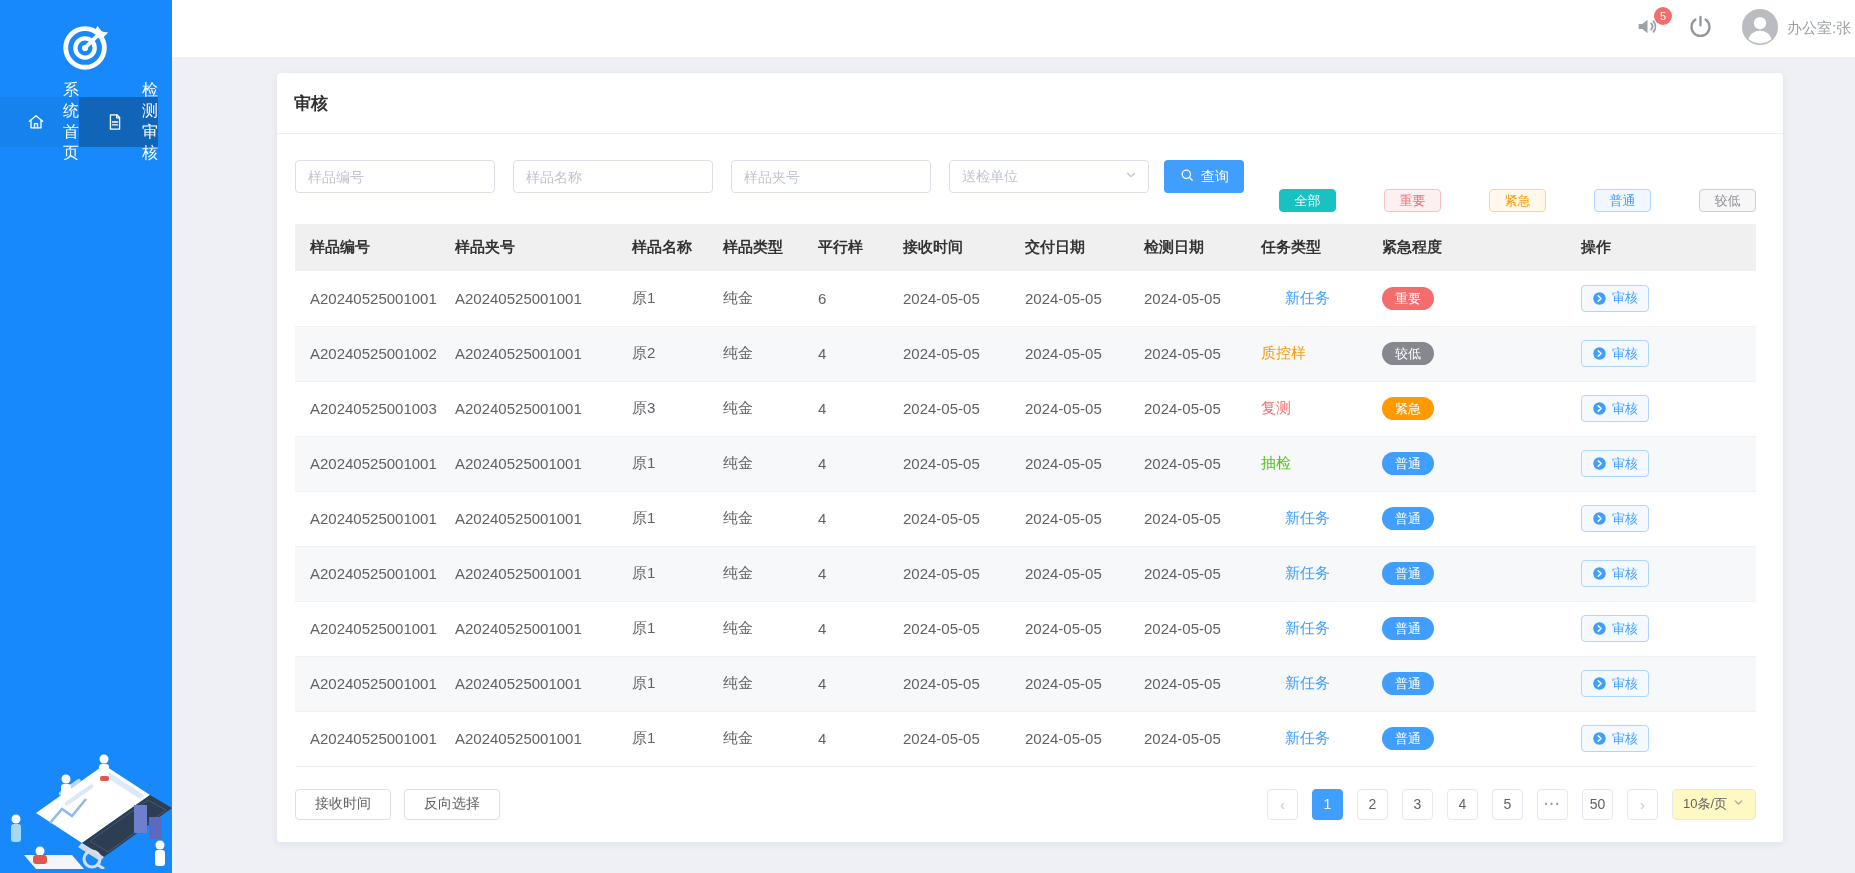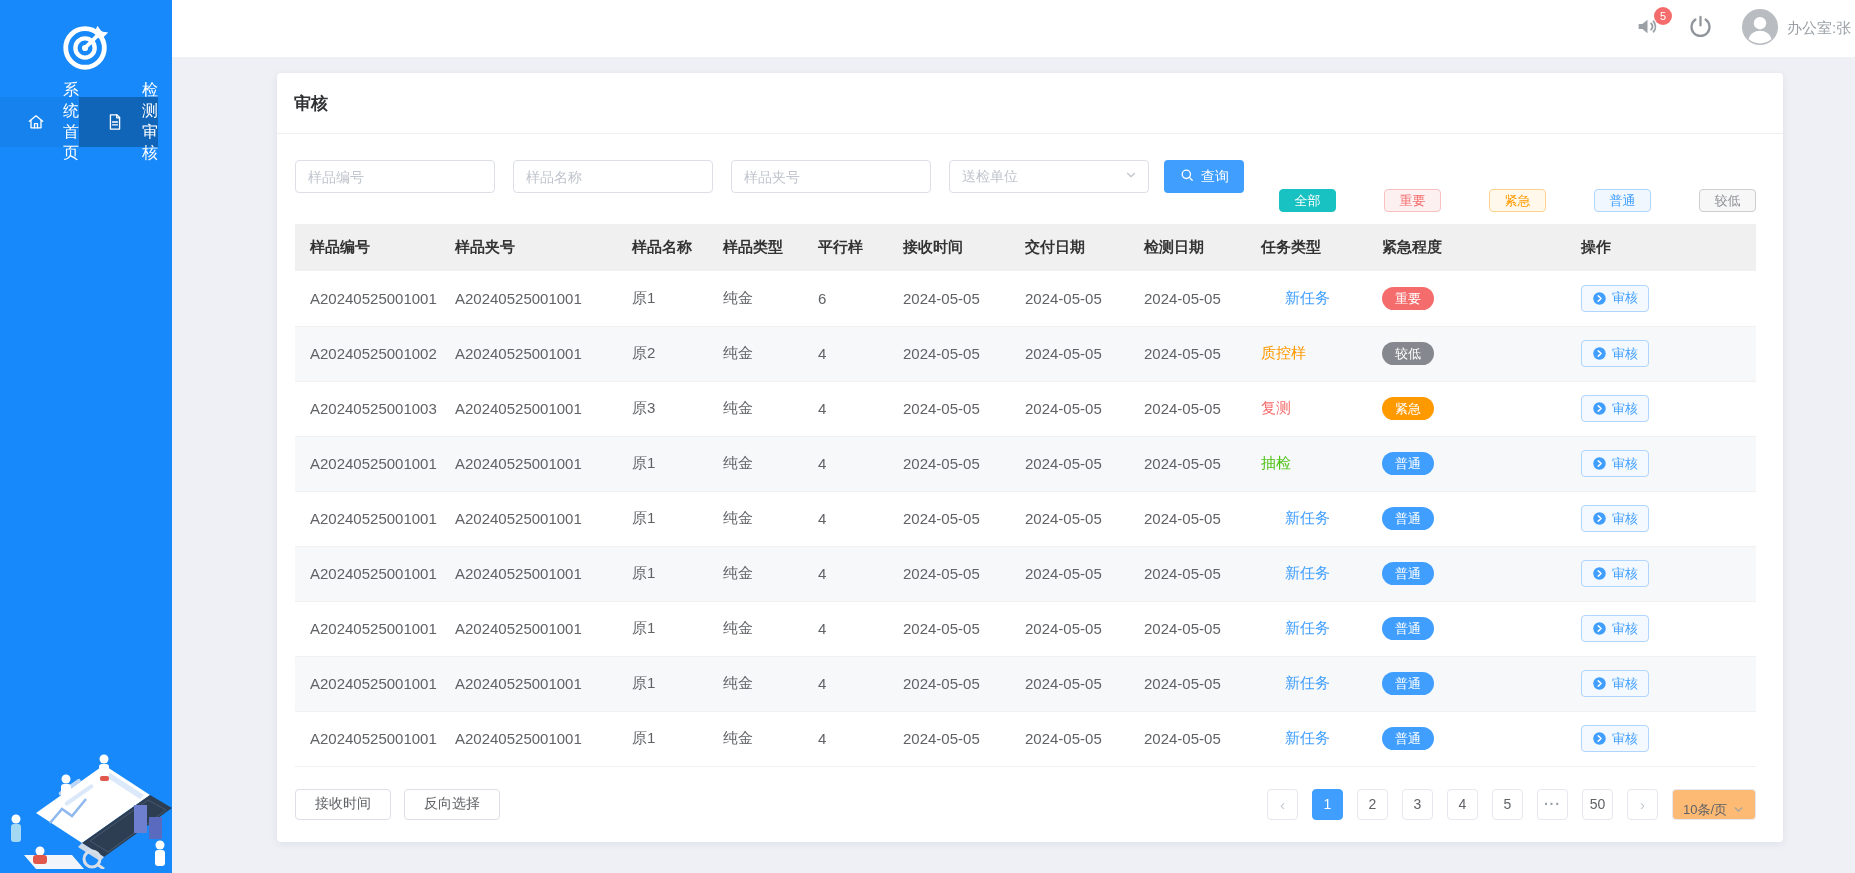--- a/index.html
+++ b/index.html
@@ -81,22 +81,22 @@
   .left-actions{display:flex;gap:13px;}
   .ghost-btn{height:31px;padding:0 19px;border:1px solid #dcdfe6;background:#fff;border-radius:4px;
     color:#606266;font-size:14px;cursor:pointer;}
   .pagination{display:flex;align-items:center;gap:14px;}
   .page-btn{min-width:31px;height:31px;border:1px solid #e5e8ee;background:#fff;border-radius:4px;
     color:#606266;font-size:14px;display:flex;align-items:center;justify-content:center;
     cursor:pointer;padding:0 6px;}
   .page-btn.prev,.page-btn.next{color:#c3c8cf;font-size:15px;}
   .page-btn.active{background:var(--accent_blue);border-color:var(--accent_blue);color:#fff;}
   .page-btn.dots{color:#99a0a8;letter-spacing:1px;font-weight:bold;}
-  .page-size{height:31px;border:1px solid #e5e8ee;background:#fdba74;border-radius:4px;display:flex;
-    align-items:flex-end;justify-content:center;gap:5px;padding:0 10px;color:#606266;font-size:13px;cursor:pointer;}
+  .page-size{height:31px;border:1px solid #e5e8ee;background:#fef9c3;border-radius:4px;display:flex;
+    align-items:center;justify-content:center;gap:5px;padding:0 10px;color:#606266;font-size:13px;cursor:pointer;}
 </style>
 </head>
 <body>
 
 <div class="app">
 
   <aside class="sidebar">
     <div class="logo-wrap">
       <span>
         <svg viewBox="0 0 56 56" width="54" height="54" fill="none">

